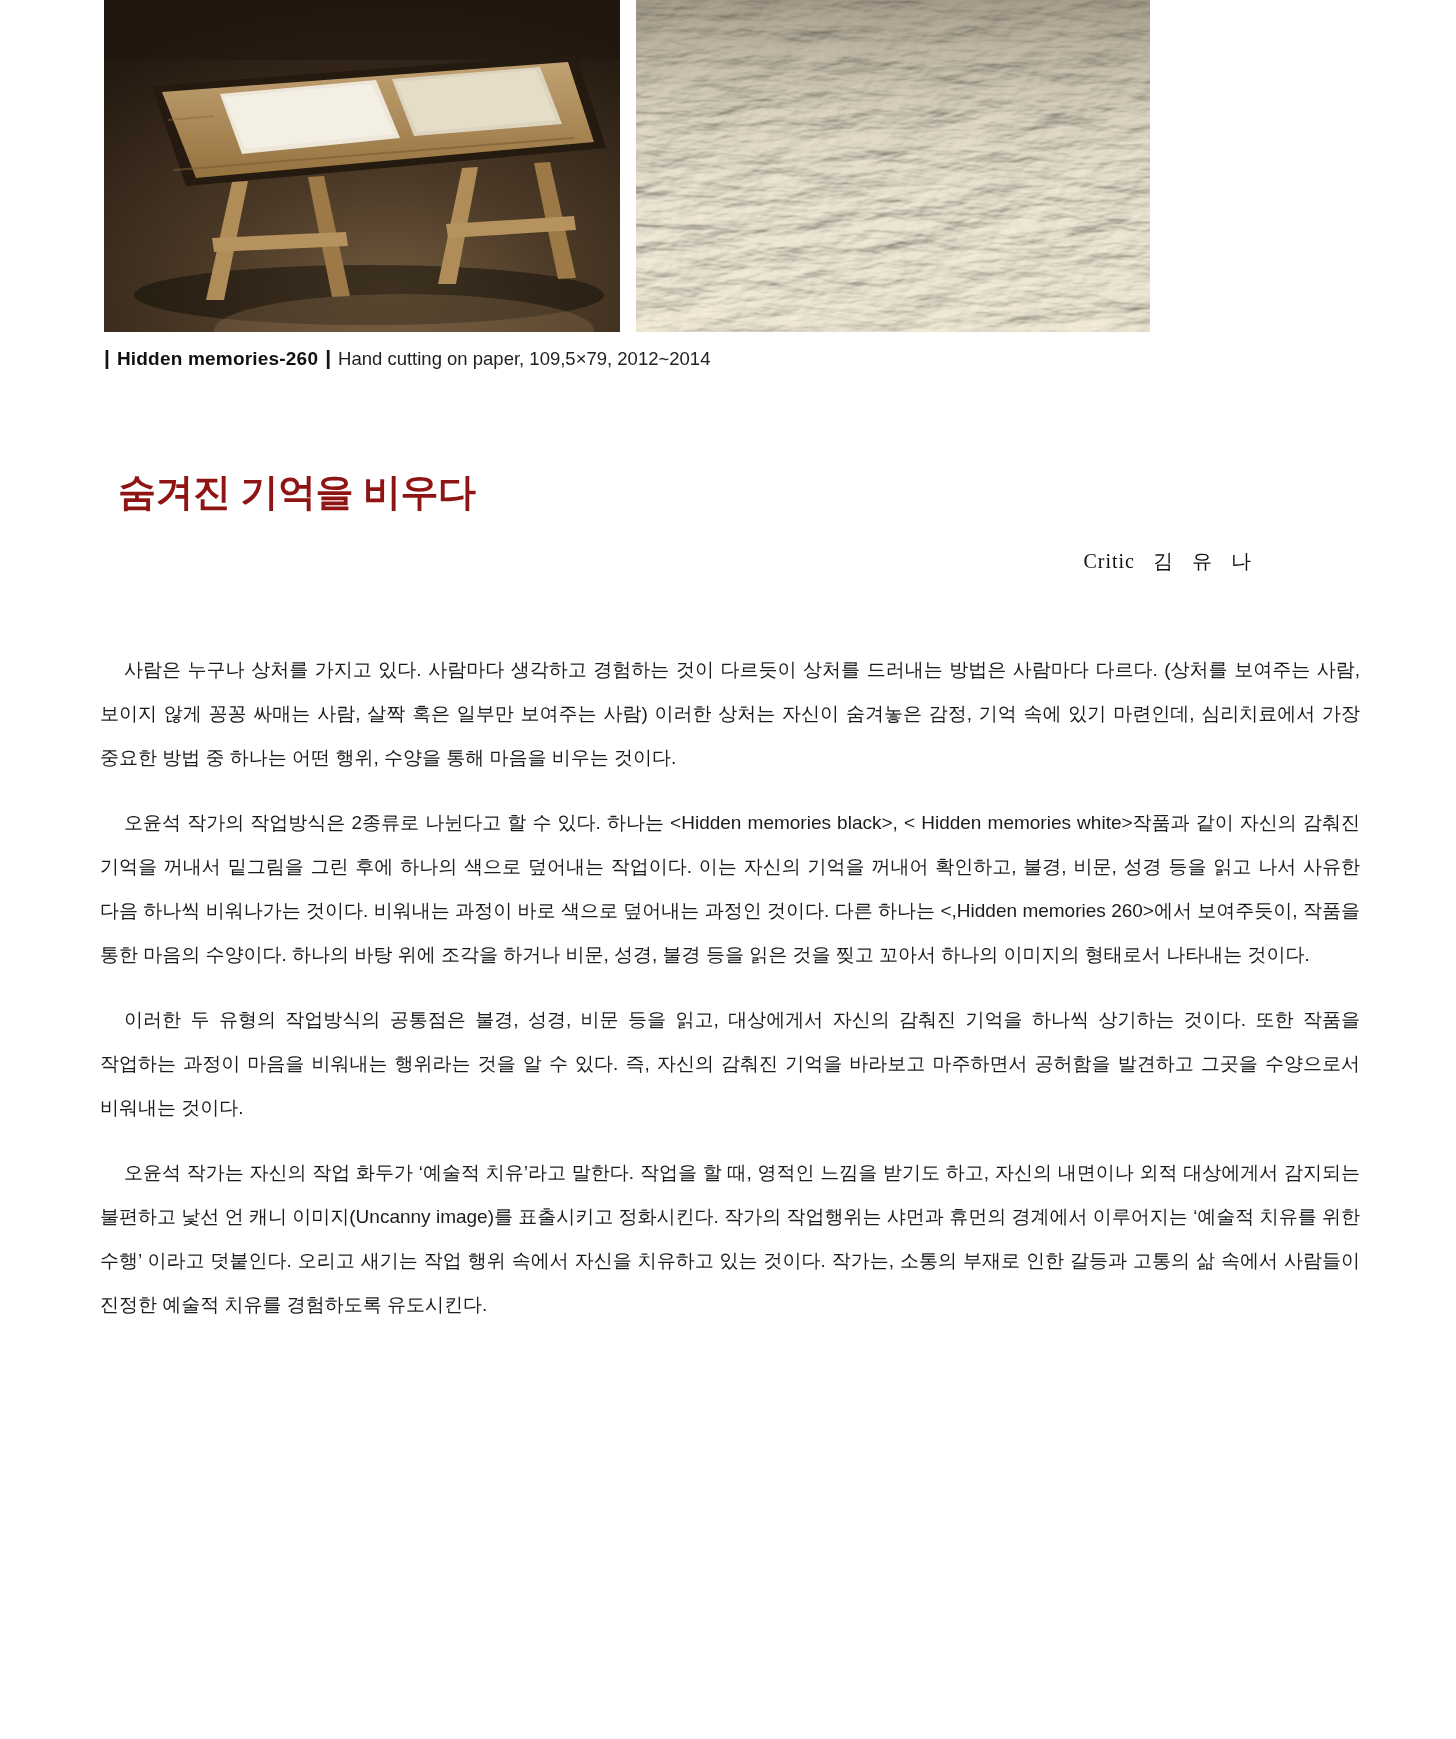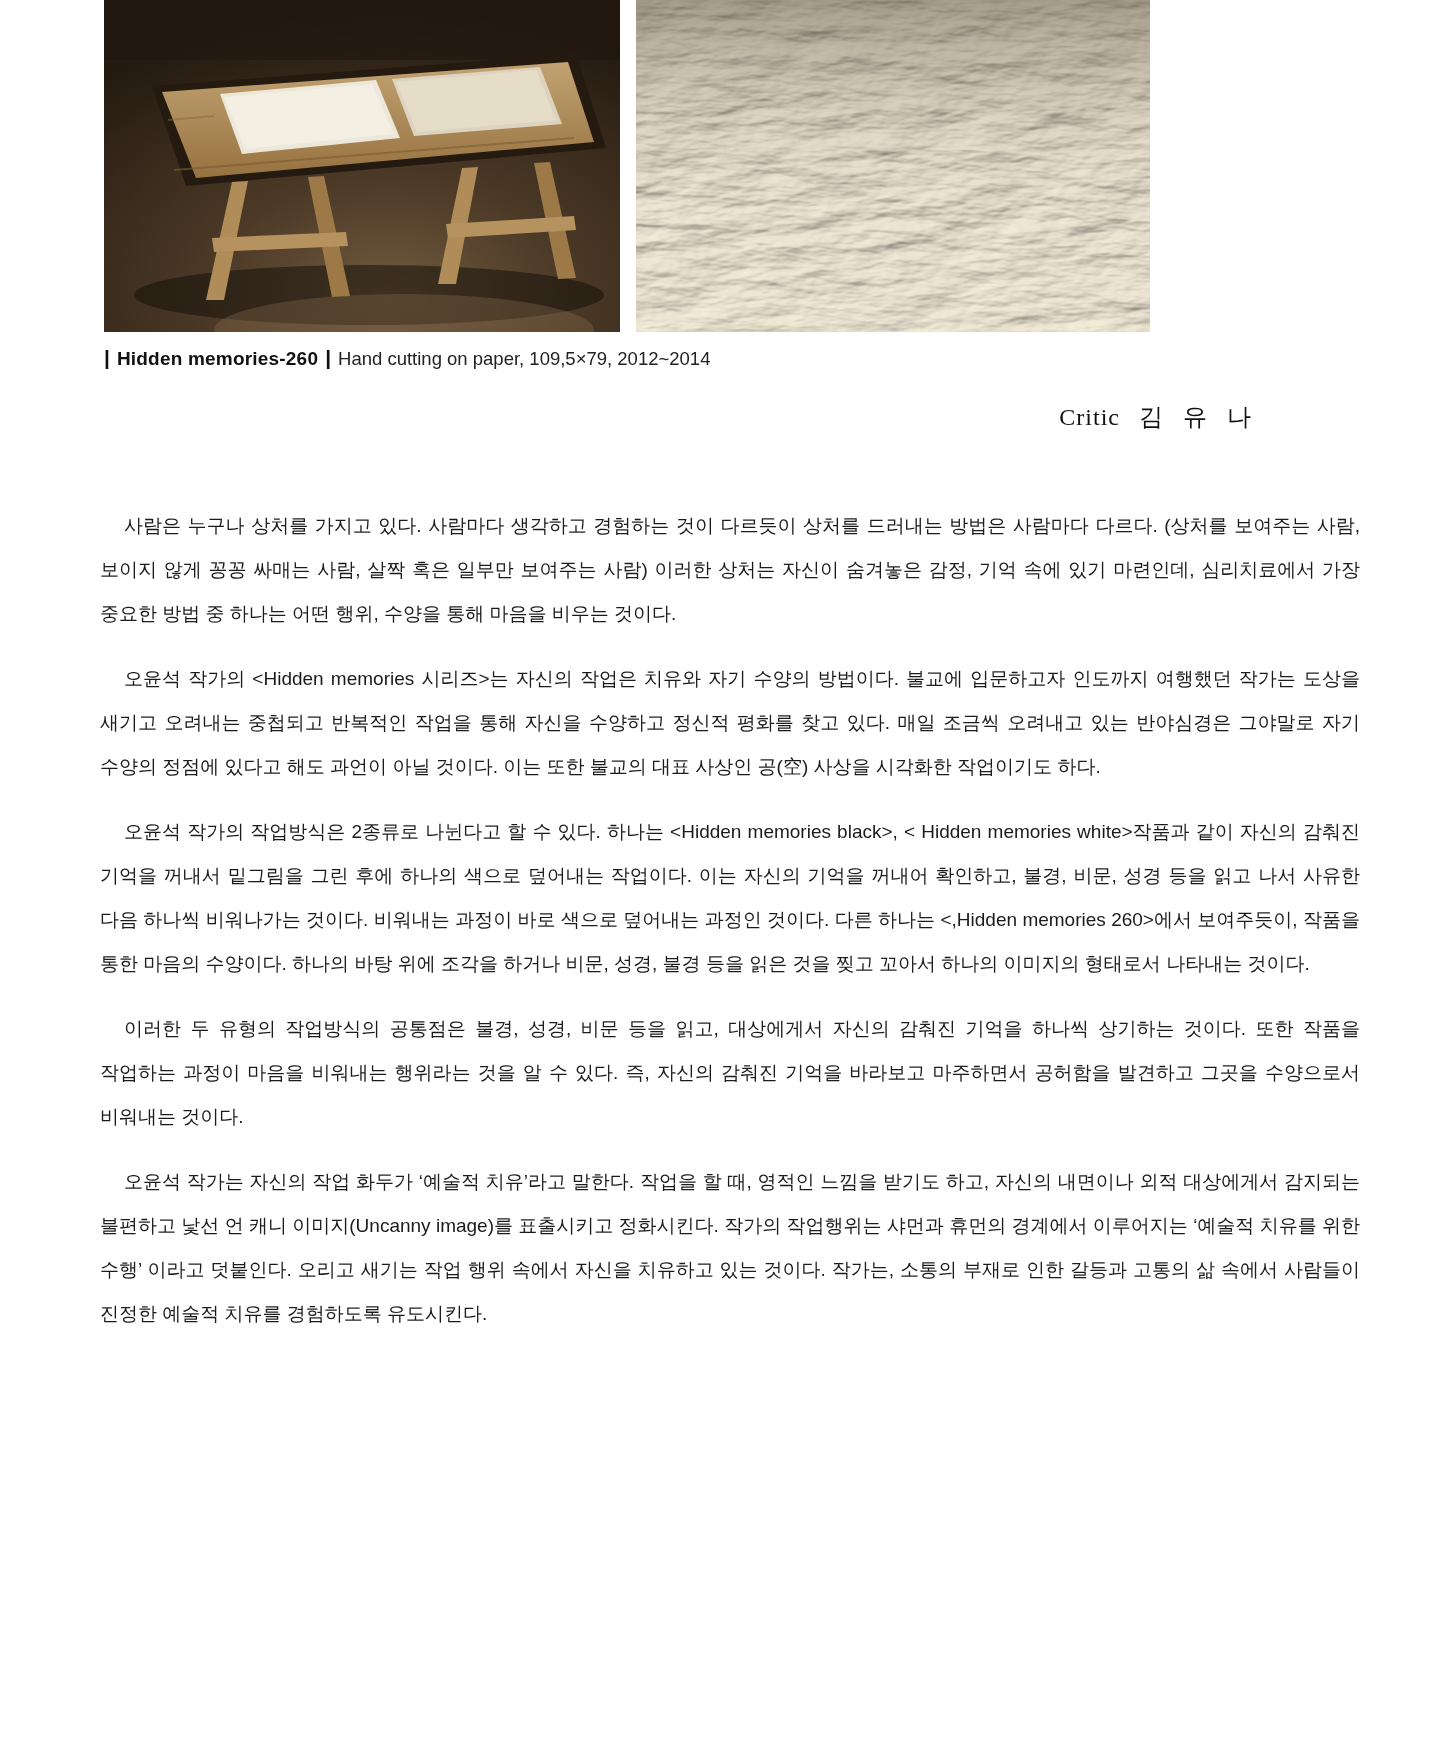--- a/index.html
+++ b/index.html
@@ -72,21 +72,21 @@
     letter-spacing: -0.5px;
     color: #8f1414;
   }
 
   
   .byline {
     margin: 28px 0 0 0;
     padding-right: 204px;
     text-align: right;
     font-family: "Liberation Serif", "DejaVu Serif", serif;
-    font-size: 24px;
+    font-size: 20px;
     line-height: 34px;
     color: #111;
     word-spacing: 12px;
     letter-spacing: 1px;
   }
 
   
   .body-text {
     margin: 70px 96px 0 100px;
     font-size: 19px;
@@ -173,24 +173,24 @@
         <rect width="514" height="332" fill="url(#depthG)"></rect>
       </svg>
     </figure>
 
   </div>
 
   <div class="caption">
     <span class="bar">|</span><span class="cap-title">Hidden memories-260</span><span class="bar second">|</span><span class="cap-details">Hand cutting on paper, 109,5×79, 2012~2014</span>
   </div>
 
+  <h1 class="title" style="color: rgb(143, 20, 20);">숨겨진 기억을 비우다</h1>
 
   <div class="byline">Critic 김  유  나</div>
 
   <div class="body-text" style="color: rgb(27, 27, 27);">
     <p>사람은 누구나 상처를 가지고 있다. 사람마다 생각하고 경험하는 것이 다르듯이 상처를 드러내는 방법은 사람마다 다르다. (상처를 보여주는 사람, 보이지 않게 꽁꽁 싸매는 사람, 살짝 혹은 일부만 보여주는 사람) 이러한 상처는 자신이 숨겨놓은 감정, 기억 속에 있기 마련인데, 심리치료에서 가장 중요한 방법 중 하나는 어떤 행위, 수양을 통해 마음을 비우는 것이다.</p>
-    <p>오윤석 작가의 &lt;Hidden memories 시리즈&gt;는 자신의 작업은 치유와 자기 수양의 방법이다. 불교에 입문하고자 인도까지 여행했던 작가는 도상을 새기고 오려내는 중첩되고 반복적인 작업을 통해 자신을 수양하고 정신적 평화를 찾고 있다. 매일 조금씩 오려내고 있는 반야심경은 그야말로 자기 수양의 정점에 있다고 해도 과언이 아닐 것이다. 이는 또한 불교의 대표 사상인 공(空) 사상을 시각화한 작업이기도 하다.</p>
     <p>오윤석 작가의 작업방식은 2종류로 나뉜다고 할 수 있다. 하나는 &lt;Hidden memories black&gt;, &lt; Hidden memories white&gt;작품과 같이 자신의 감춰진 기억을 꺼내서 밑그림을 그린 후에 하나의 색으로 덮어내는 작업이다. 이는 자신의 기억을 꺼내어 확인하고, 불경, 비문, 성경 등을 읽고 나서 사유한 다음 하나씩 비워나가는 것이다. 비워내는 과정이 바로 색으로 덮어내는 과정인 것이다. 다른 하나는 &lt;,Hidden memories 260&gt;에서 보여주듯이, 작품을 통한 마음의 수양이다. 하나의 바탕 위에 조각을 하거나 비문, 성경, 불경 등을 읽은 것을 찢고 꼬아서 하나의 이미지의 형태로서 나타내는 것이다.</p>
     <p>이러한 두 유형의 작업방식의 공통점은 불경, 성경, 비문 등을 읽고, 대상에게서 자신의 감춰진 기억을 하나씩 상기하는 것이다. 또한 작품을 작업하는 과정이 마음을 비워내는 행위라는 것을 알 수 있다. 즉, 자신의 감춰진 기억을 바라보고 마주하면서 공허함을 발견하고 그곳을 수양으로서 비워내는 것이다.</p>
     <p>오윤석 작가는 자신의 작업 화두가 ‘예술적 치유’라고 말한다. 작업을 할 때, 영적인 느낌을 받기도 하고, 자신의 내면이나 외적 대상에게서 감지되는 불편하고 낯선 언 캐니 이미지(Uncanny image)를 표출시키고 정화시킨다. 작가의 작업행위는 샤먼과 휴먼의 경계에서 이루어지는 ‘예술적 치유를 위한 수행’ 이라고 덧붙인다. 오리고 새기는 작업 행위 속에서 자신을 치유하고 있는 것이다. 작가는, 소통의 부재로 인한 갈등과 고통의 삶 속에서 사람들이 진정한 예술적 치유를 경험하도록 유도시킨다.</p>
   </div>
 
 </div>
 
 </body></html>

